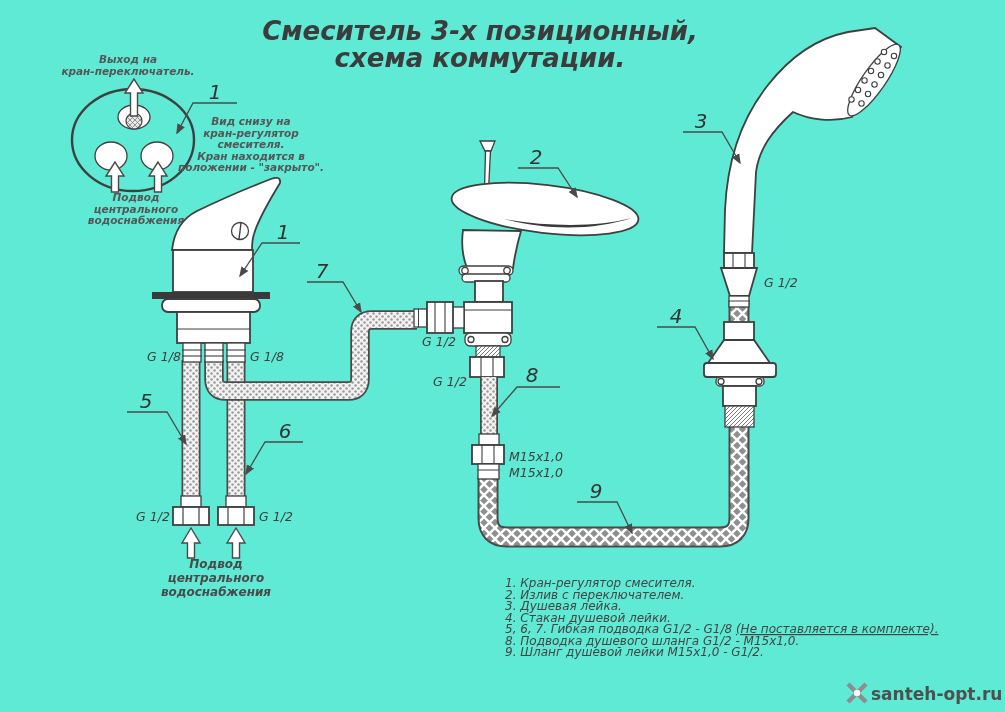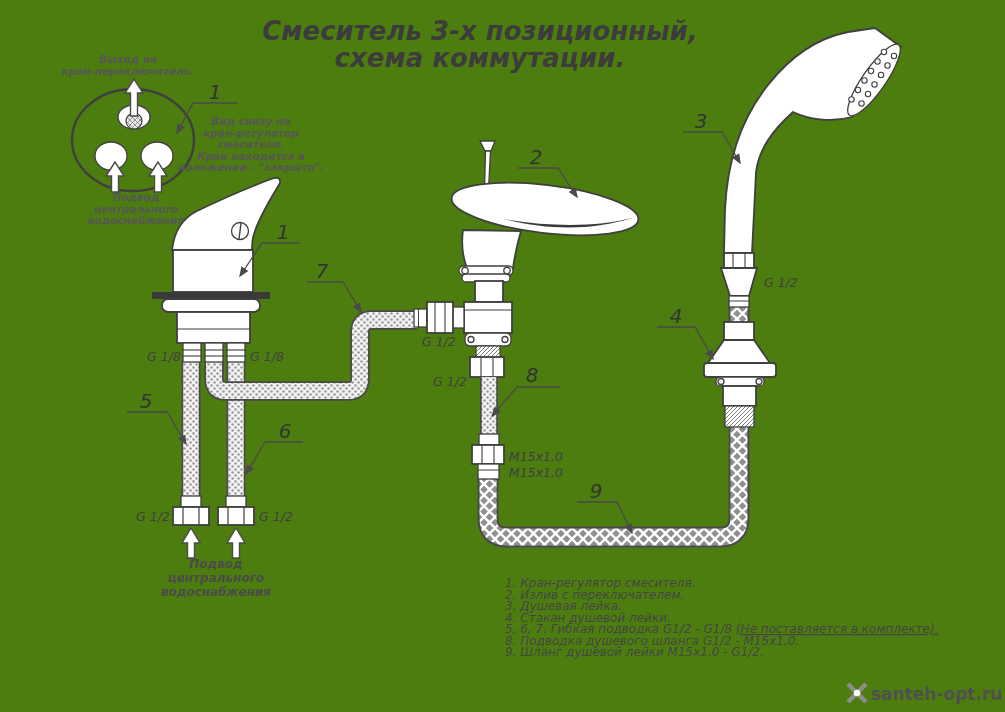--- a/index.html
+++ b/index.html
@@ -1,16 +1,16 @@
 <!DOCTYPE html>
 <html><head>
 <meta charset="utf-8">
 <style>
   html,body{margin:0;padding:0;background:#fff;}
-  #stage{position:relative;width:1005px;height:712px;background:#4d7c0f;overflow:hidden;
+  #stage{position:relative;width:1005px;height:712px;background:#5eead4;overflow:hidden;
          font-family:"DejaVu Sans",sans-serif;}
   svg{display:block;}
   .t-title{font:italic 700 26px "DejaVu Sans",sans-serif;fill:#3c3c3c;}
   .t-ann{font:italic 700 10.5px "DejaVu Sans",sans-serif;fill:#565656;}
   .t-ann-lg{font:italic 700 12px "DejaVu Sans",sans-serif;fill:#4a4a4a;}
   .t-num{font:italic 400 20px "DejaVu Sans",sans-serif;fill:#333;}
   .t-thread{font:italic 400 12.5px "DejaVu Sans",sans-serif;fill:#3f3f3f;}
   .t-legend{font:italic 400 12px "DejaVu Sans",sans-serif;fill:#454545;}
   .t-wm{font:700 17px "DejaVu Sans",sans-serif;fill:#4f4f4f;}
   .ln{stroke:#3f3f3f;fill:none;}

